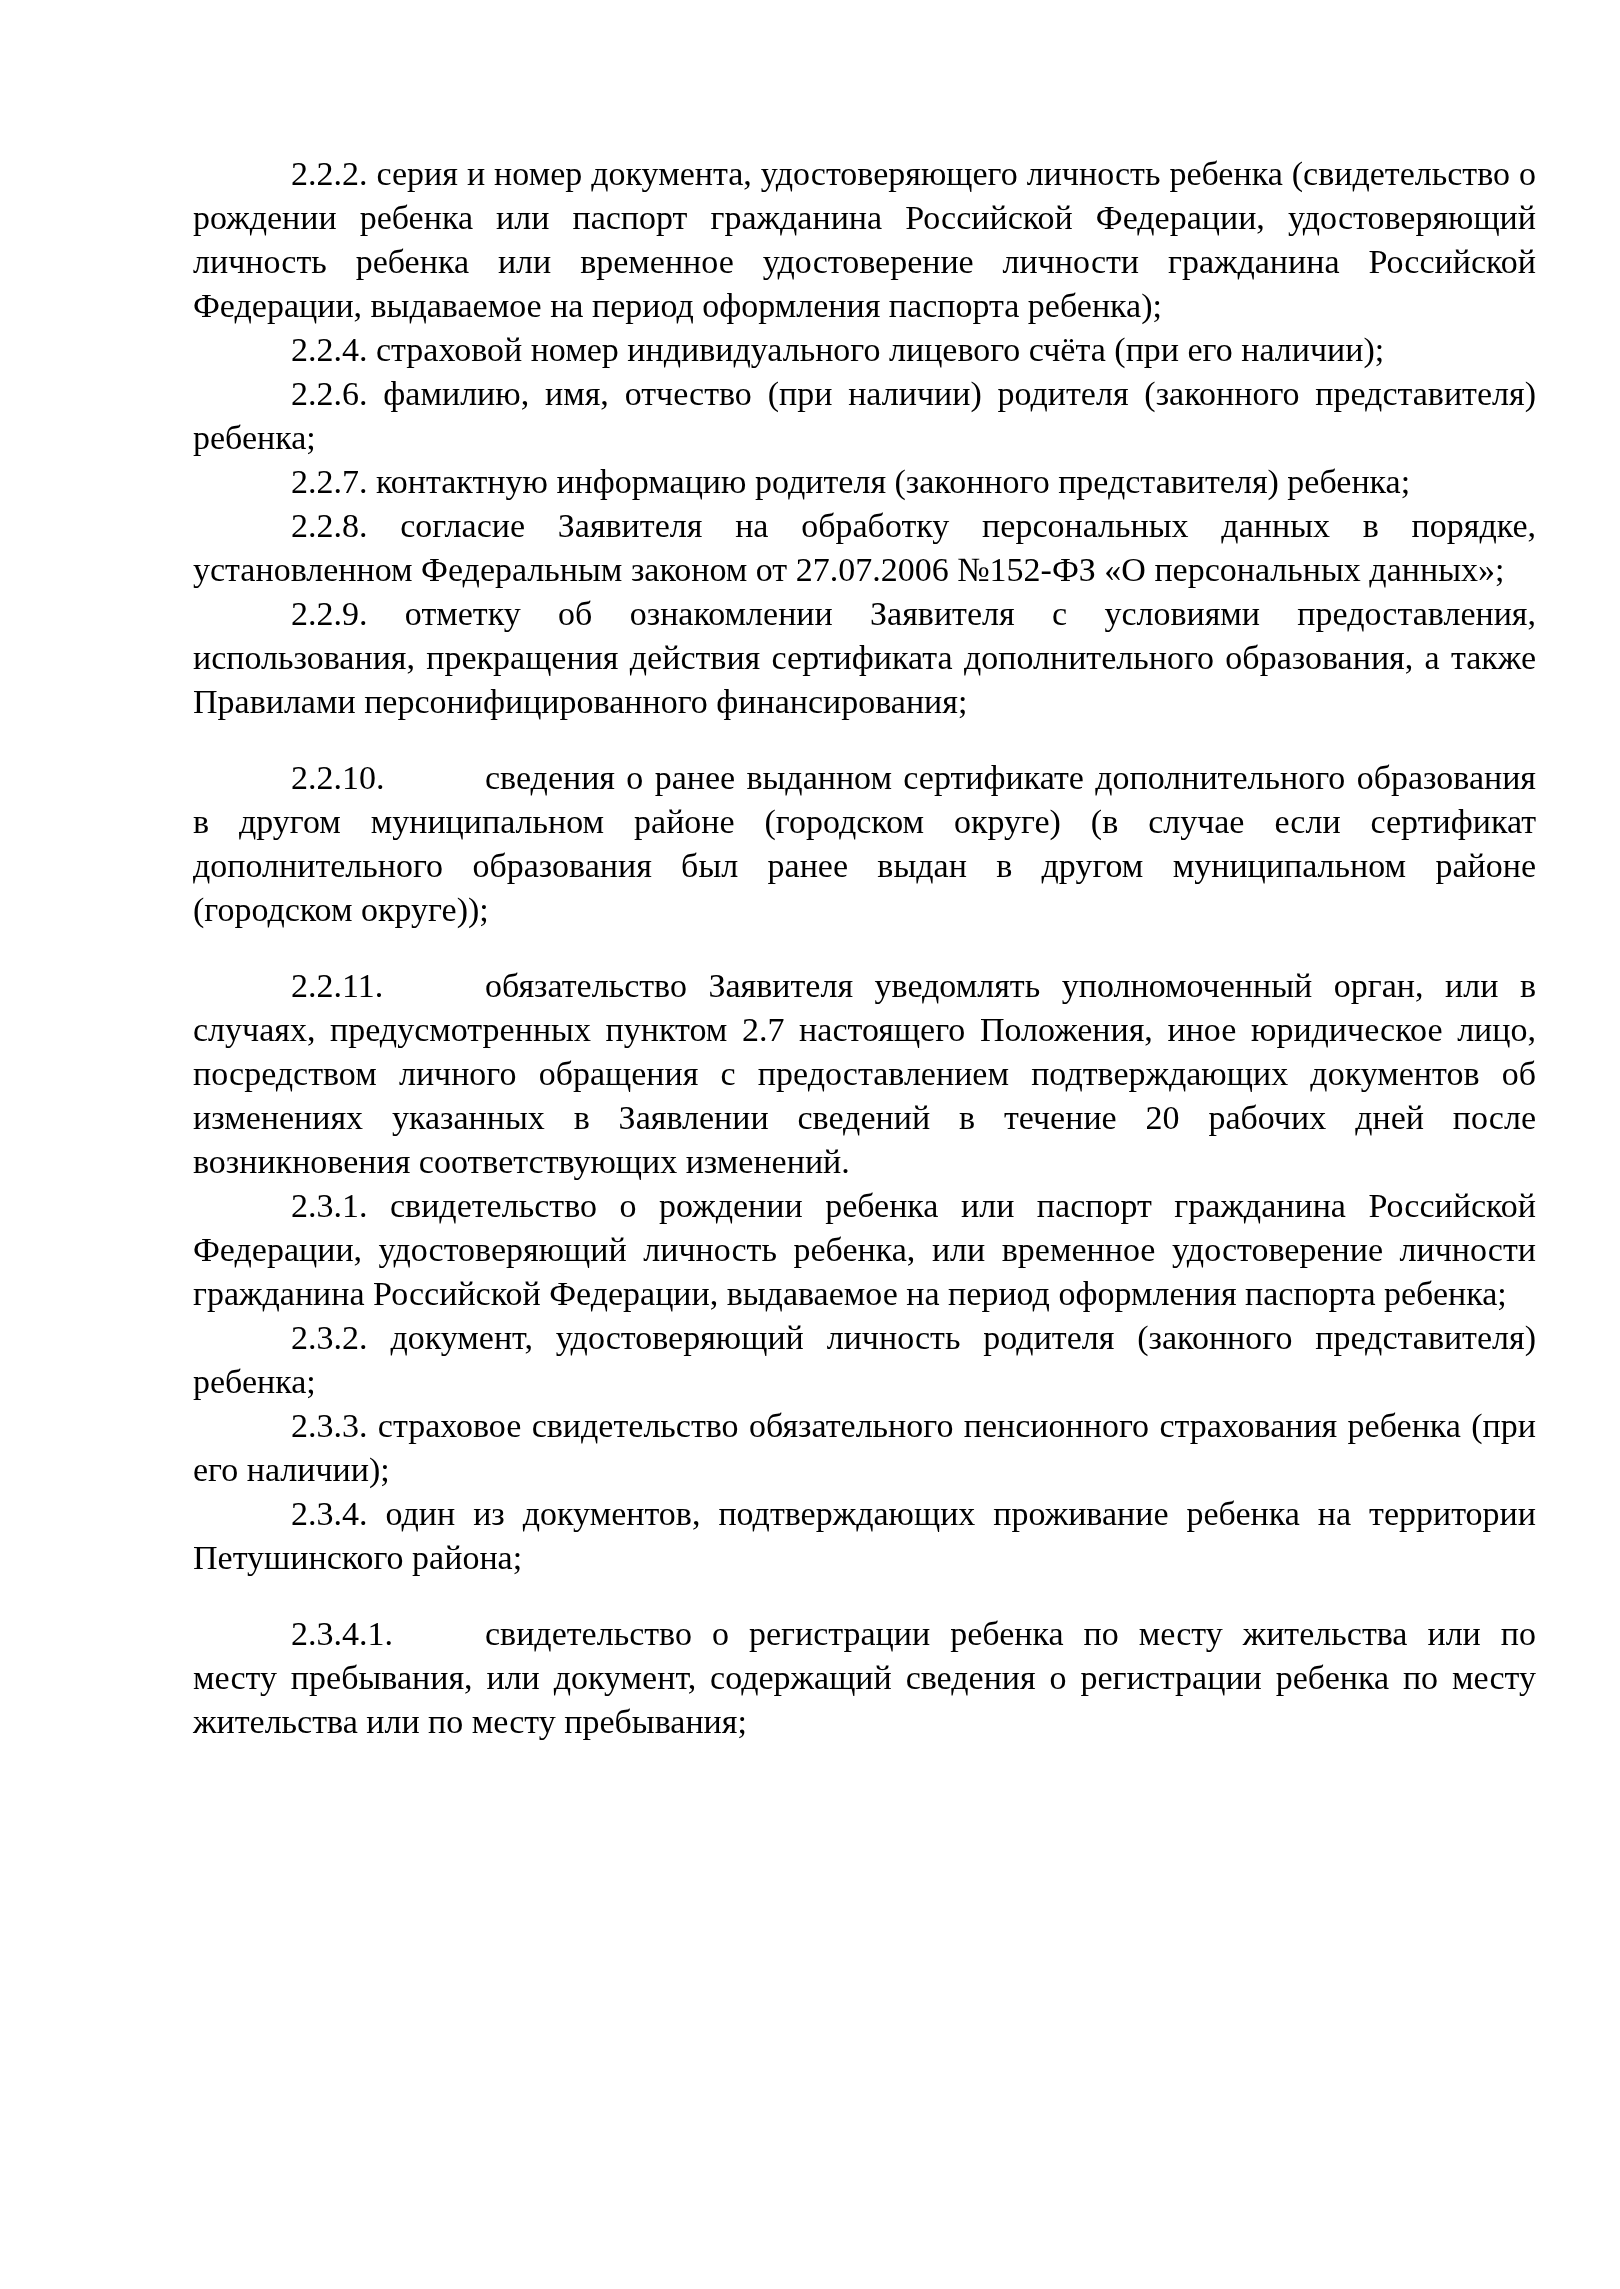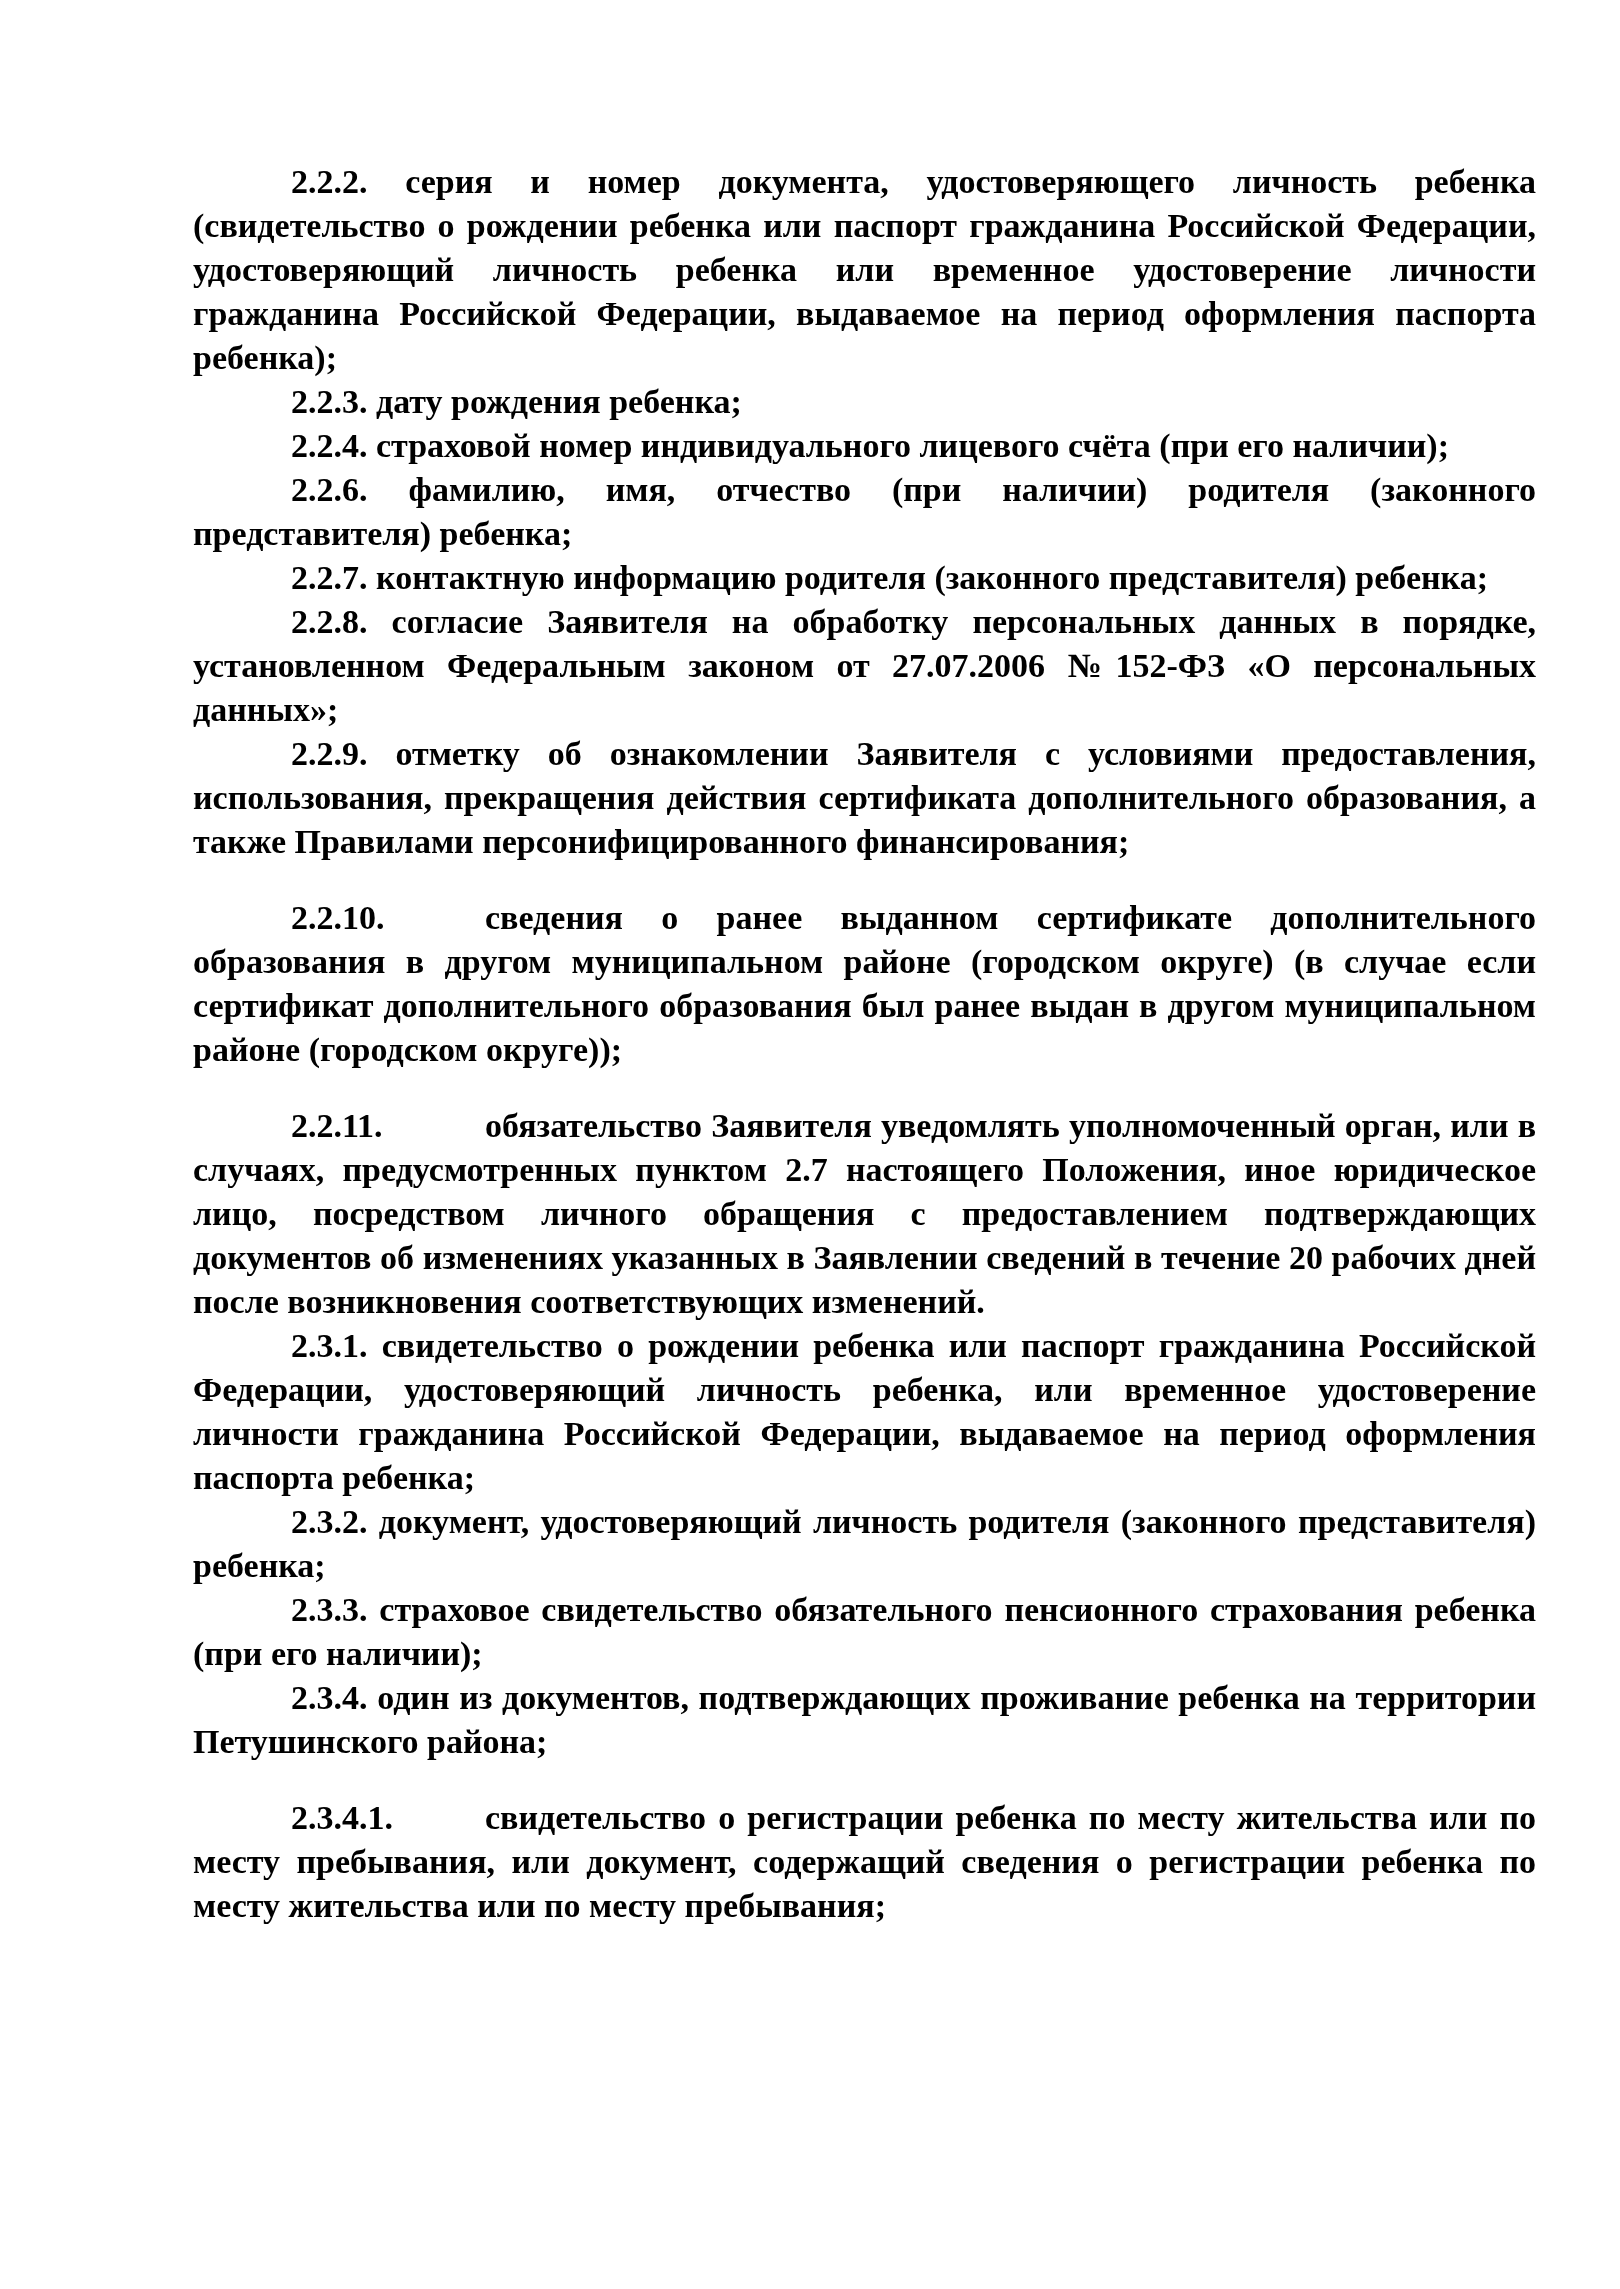--- a/index.html
+++ b/index.html
@@ -11,23 +11,22 @@
     width: 1620px;
     height: 2290px;
     position: relative;
     overflow: hidden;
     font-family: "Liberation Serif", "DejaVu Serif", serif;
     color: #000000;
   }
   .page {
     position: absolute;
     left: 193px;
-    top: 160px;
+    top: 152px;
     width: 1343px;
-    font-weight: bold;
   }
   .para {
     font-size: 34px;
     line-height: 44px;
     text-align: justify;
     text-indent: 98px;
     margin: 0;
     hyphens: none;
   }
   .para .num {
@@ -46,21 +45,20 @@
     margin-top: 9.8px;
   }
 </style>
 </head>
 <body>
 
 <div class="page">
 
   <p class="para"><span class="num">2.2.2.</span> <span>серия и номер документа, удостоверяющего личность ребенка (свидетельство о рождении ребенка или паспорт гражданина Российской Федерации, удостоверяющий личность ребенка или временное удостоверение личности гражданина Российской Федерации, выдаваемое на период оформления паспорта ребенка);</span></p>
 
-  <p class="para"><span class="num">2.2.3.</span> <span>дату рождения ребенка;</span></p>
 
   <p class="para"><span class="num">2.2.4.</span> <span>страховой номер индивидуального лицевого счёта (при его наличии);</span></p>
 
 
   <p class="para"><span class="num">2.2.6.</span> <span>фамилию, имя, отчество (при наличии) родителя (законного представителя) ребенка;</span></p>
 
   <p class="para"><span class="num">2.2.7.</span> <span>контактную информацию родителя (законного представителя) ребенка;</span></p>
 
   <p class="para"><span class="num">2.2.8.</span> <span>согласие Заявителя на обработку персональных данных в порядке, установленном Федеральным законом от 27.07.2006 №152-ФЗ «О персональных данных»;</span></p>
 

